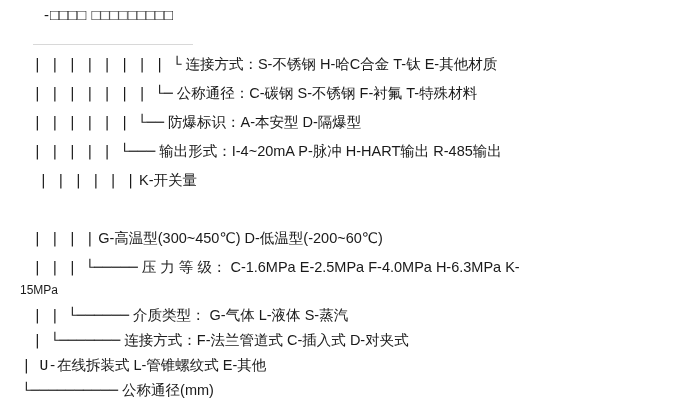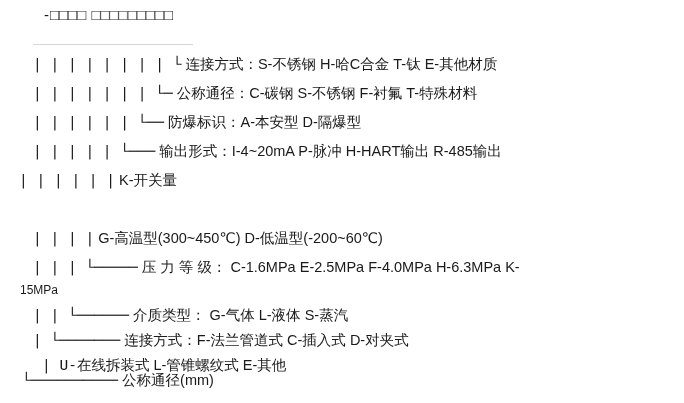--- a/index.html
+++ b/index.html
@@ -51,29 +51,29 @@
     left: 33px;
     top: 44px;
     width: 160px;
     border-top: 1px solid #d8d8d8;
   }
   
   .r1  { left: 33px;  top: 55px; }
   .r2  { left: 33px;  top: 84px; }
   .r3  { left: 33px;  top: 113px; }
   .r4  { left: 33px;  top: 142px; }
-  .r5  { left: 19px;  top: 171px; }
+  .r5  { left: 39px;  top: 171px; }
   .r6  { left: 33px;  top: 200px; }
   .r7  { left: 33px;  top: 229px; }
   .r8  { left: 33px;  top: 258px; }
   .r8b { left: 20px;  top: 283px; }
   .r9  { left: 33px;  top: 306px; }
   .r10 { left: 33px;  top: 331px; text-align: right; }
-  .r11 { left: 22px;  top: 356px; margin-left: 20px; }
-  .r12 { left: 22px;  top: 371px; }
+  .r11 { left: 22px;  top: 356px; }
+  .r12 { left: 22px;  top: 381px; }
 </style>
 </head>
 <body>
 
 <div class="sheet">
 
   <div class="title-row">
     <span>-</span><span class="dashes">□□□□</span><span> </span><span class="dashes">□□□□□□□□□</span>
   </div>
 

